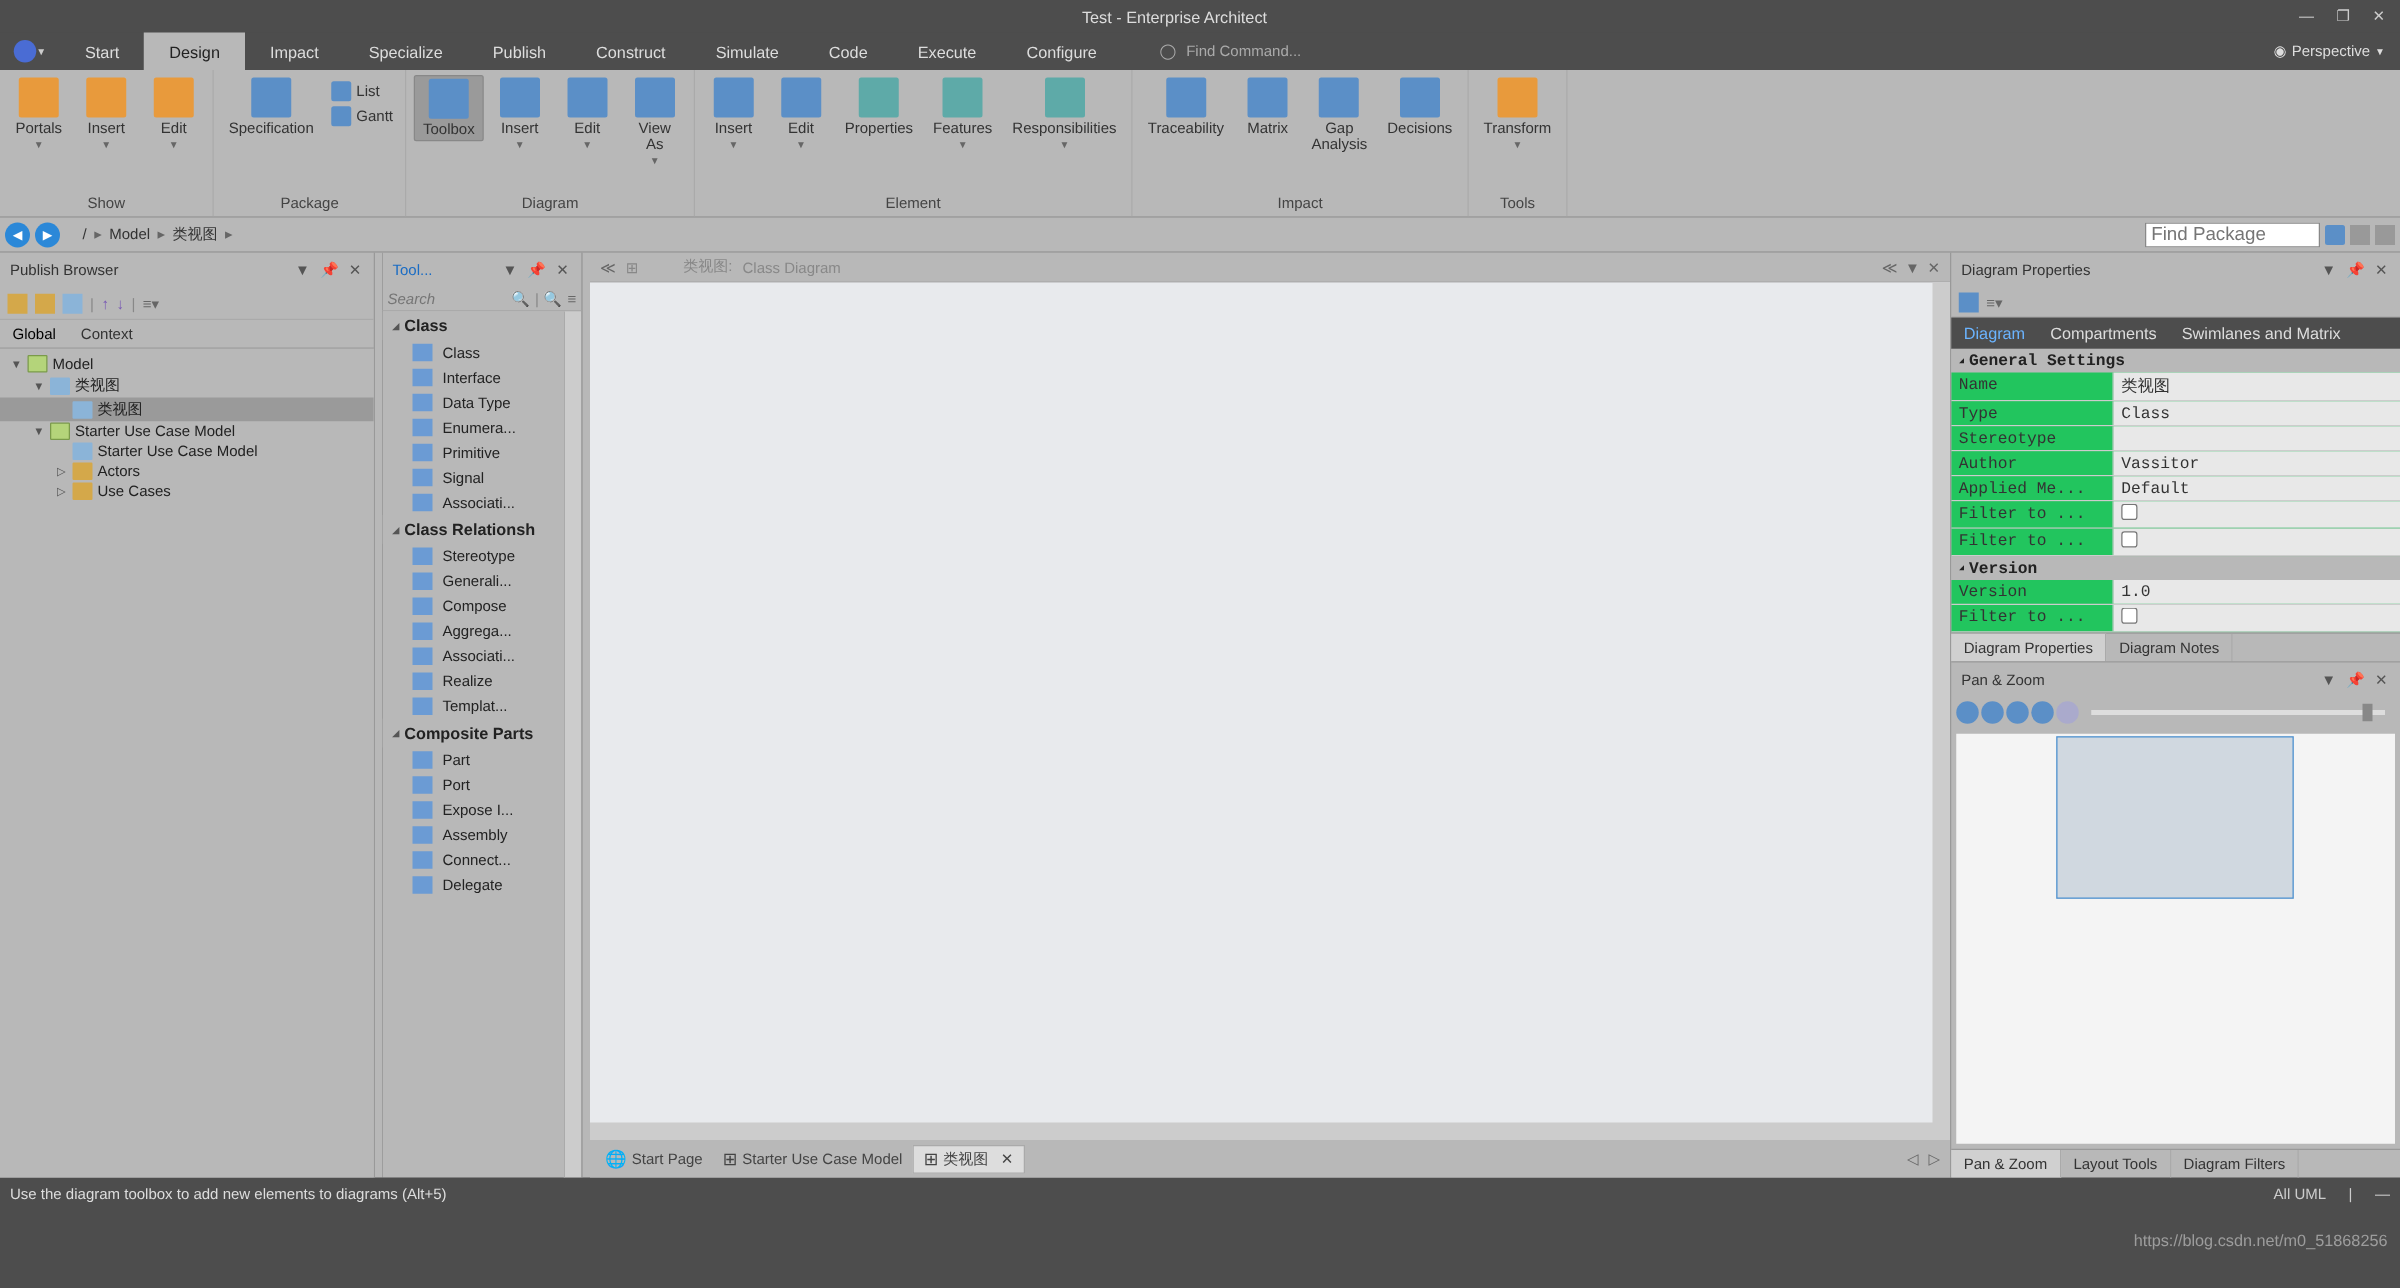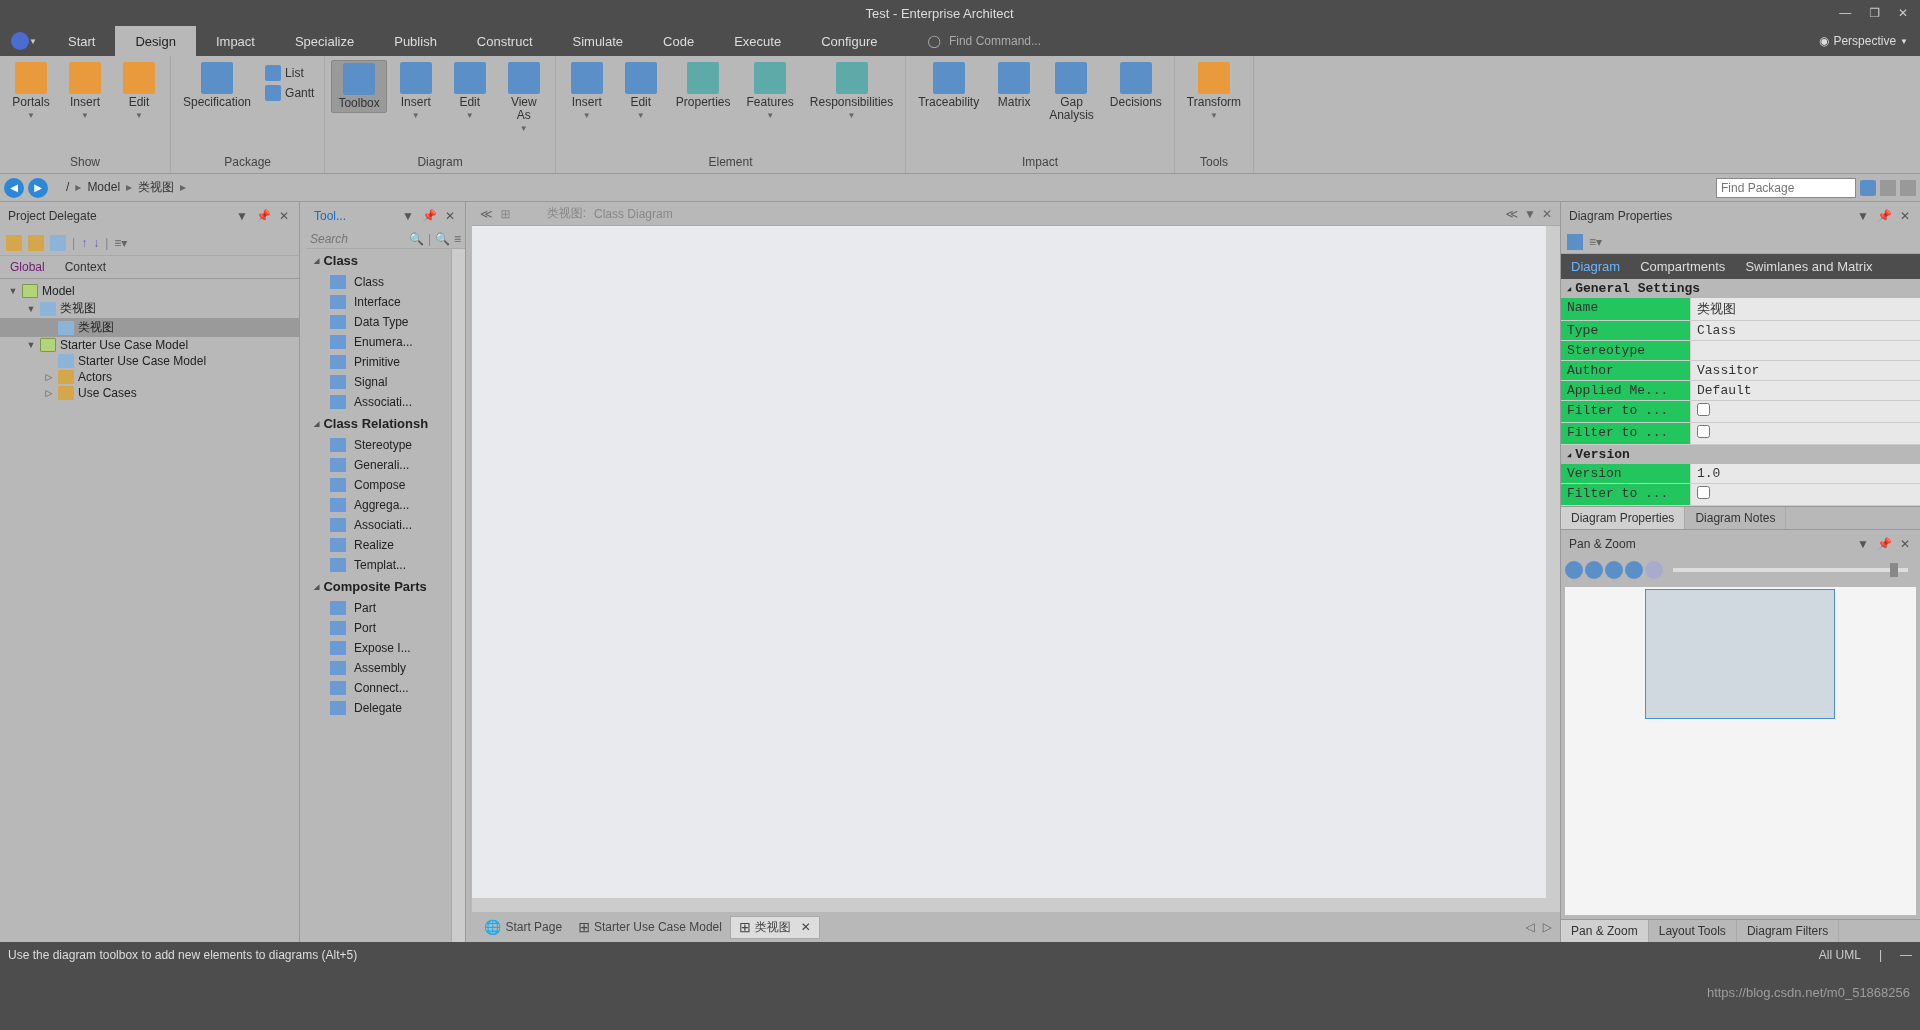--- a/index.html
+++ b/index.html
@@ -26,31 +26,31 @@
 .ico { width:32px; height:32px; display:inline-block; background:#d4a84a; border-radius:2px; }
 .ico.sm { width:16px; height:16px; }
 .ico.blue { background:#5b8fc7; }
 .ico.teal { background:#5eaaa8; }
 .ico.org { background:#e89a3c; }
 .navbar { height:28px; background:#b8b8b8; border-bottom:1px solid #999; display:flex; align-items:center; padding:0 4px; gap:4px; }
 .nav-btn { width:20px; height:20px; border-radius:10px; background:#2b88d8; display:inline-flex; align-items:center; justify-content:center; color:#fff; font-size:10px; }
 .nav-crumb { color:#333; font-size:12px; padding:0 2px; }
 .nav-sep { color:#666; padding:0 4px; }
 .find-pkg { margin-left:auto; display:flex; align-items:center; gap:4px; }
-.find-pkg input { width:140px; height:20px; border:1px solid #888; background:#fff; padding:0 4px; font-size:12px; }
+.find-pkg input { width:140px; height:20px; border:1px solid #888; background:#fff; padding:0 4px; font-size:15px; }
 .main { display:flex; height:740px; }
 .panel { background:#b8b8b8; display:flex; flex-direction:column; border-right:1px solid #999; }
 .panel-hdr { height:28px; display:flex; align-items:center; padding:0 8px; color:#333; font-size:17px; }
 .panel-hdr-ctrls { margin-left:auto; display:flex; gap:4px; color:#555; font-size:11px; }
 .panel-hdr-ctrls span { cursor:default; padding:0 2px; }
 .panel-toolbar { height:26px; display:flex; align-items:center; padding:0 6px; gap:6px; border-bottom:1px solid #aaa; }
 .tb-ico { width:16px; height:16px; display:inline-block; }
 .panel-tabs { display:flex; border-bottom:1px solid #999; }
 .panel-tab { padding:4px 10px; color:#333; font-size:12px; }
-.panel-tab.active { color:#701a75; }
+.panel-tab.active { color:#000000; }
 .tree { flex:1; overflow:auto; padding:4px 0; background:#b8b8b8; }
 .tree-node { display:flex; align-items:center; padding:1px 4px; color:#222; font-size:13px; gap:4px; white-space:nowrap; }
 .tree-node.sel { background:#9a9a9a; }
 .tree-exp { width:10px; color:#555; font-size:9px; text-align:center; }
 .tree-ico { width:16px; height:14px; display:inline-block; background:#d4a84a; border-radius:1px; }
 .tree-ico.pkg { background:#b4d47a; border:1px solid #7a9a4a; }
 .tree-ico.diag { background:#8bb4d8; }
 .toolbox { width:160px; }
 .toolbox-search { display:flex; align-items:center; padding:2px 4px; gap:4px;justify-content:center; }
 .toolbox-search input { flex:1; border:none; background:transparent; font-size:12px; font-style:italic; color:#888; width:50px; }
@@ -271,21 +271,21 @@
     <span class="tb-ico" style="background:#5b8fc7;border-radius:2px"></span>
     <span class="tb-ico" style="background:#999"></span>
     <span class="tb-ico" style="background:#999"></span>
   </div>
 </div>
 
 <div class="main">
 
   <div class="panel" style="width:300px">
     <div class="panel-hdr">
-      <span>Project Delegate</span>
+      <span>Publish Browser</span>
       <div class="panel-hdr-ctrls">
         <span>▼</span>
         <span>📌</span>
         <span>✕</span>
       </div>
     </div>
     <div class="panel-toolbar">
       <span class="tb-ico" style="background:#d4a84a"></span>
       <span class="tb-ico" style="background:#d4a84a"></span>
       <span class="tb-ico" style="background:#8bb4d8"></span>

